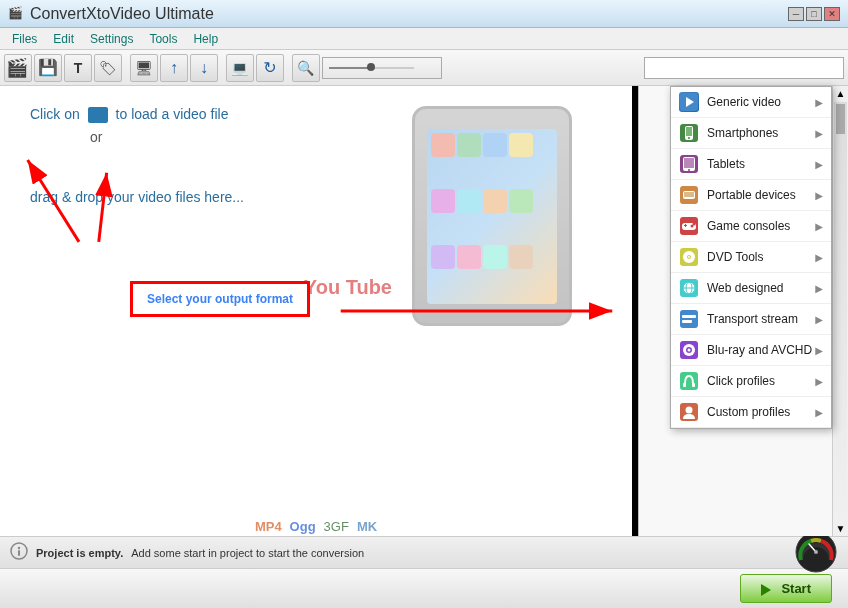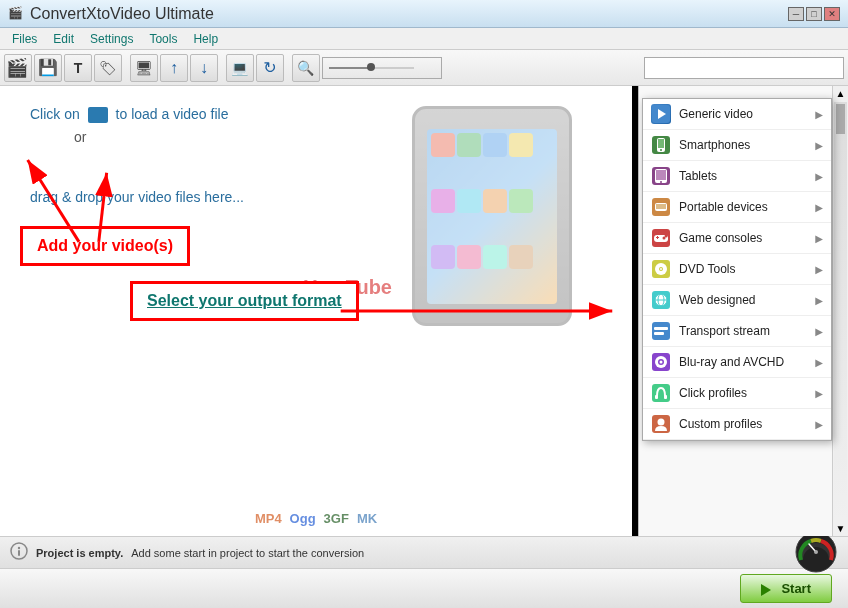--- a/index.html
+++ b/index.html
@@ -111,24 +111,23 @@
 
     .select-format-box {
       position: absolute;
       left: 130px;
       top: 195px;
       border: 3px solid red;
       padding: 8px 14px;
       background: white;
     }
     .select-format-text {
-      color: #0f766e;
-      font-size: 16px;
+      color: #3b82f6;
+      font-size: 12px;
       font-weight: bold;
-      text-decoration: underline;
     }
 
     
     .arrow-canvas {
       position: absolute;
       top: 0; left: 0;
       width: 100%; height: 100%;
       pointer-events: none;
     }
 
@@ -150,21 +149,21 @@
       padding: 4px; gap: 2px;
     }
     .app-icon {
       width: 24px; height: 24px;
       border-radius: 4px;
     }
 
     
     .format-logos {
       position: absolute;
-      bottom: 10px;
+      bottom: 2px;
       left: 50%;
       transform: translateX(-50%);
       display: flex; gap: 8px;
       align-items: center;
       opacity: 0.6;
     }
     .format-logo {
       font-size: 11px; font-weight: bold; color: #555;
     }
 
@@ -319,21 +318,21 @@
 <div class="main-area">
 
   <div class="content-area">
 
     <div class="drop-zone">
       <div class="line1">
         <span>Click on </span>
         <span style="display:inline-block; width:20px; height:16px; background:#2a7ab0; border-radius:2px; margin: 0 4px; vertical-align:middle;"></span>
         <span> to load a video file</span>
       </div>
-      <div class="line2" style="font-size:14px; color:#555; margin-left:44px; margin-bottom:6px;">or</div>
+      <div class="line2" style="font-size:14px; color:#555; margin-left:60px; margin-bottom:6px;">or</div>
       <div class="line3" style="font-size:14px; color:#2a6e9e;">drag &amp; drop your video files here...</div>
     </div>
 
     <div class="tablet-mock" style="opacity:0.35;">
       <div class="tablet-screen">
         <div class="app-icon" style="background:#e04020;"></div>
         <div class="app-icon" style="background:#20a040;"></div>
         <div class="app-icon" style="background:#2080e0;"></div>
         <div class="app-icon" style="background:#e0c020;"></div>
         <div class="app-icon" style="background:#c020c0;"></div>
@@ -347,27 +346,24 @@
       </div>
     </div>
 
     <div class="youtube-area">
       <span class="yt-logo">You Tube</span>
     </div>
 
     <div class="format-logos">
       <span class="format-logo" style="color:#cc4400; font-size:13px; font-weight:bold;">MP4</span>
       <span class="format-logo" style="color:#0044cc; font-size:13px; font-weight:bold;">Ogg</span>
-      <span class="format-logo" style="color:#004400; font-size:13px; font-weight:bold;">3GF</span>
+      <span class="format-logo" style="color:#004400; font-size:13px; font-weight:normal;">3GF</span>
       <span class="format-logo" style="color:#2266aa; font-size:13px; font-weight:bold;">MK</span>
     </div>
 
-    <div class="add-video-box">
-      <span class="add-video-text">Add your video(s)</span>
-    </div>
 
     <div class="select-format-box">
       <span class="select-format-text">Select your output format</span>
     </div>
 
     <svg class="arrow-canvas" viewBox="0 0 640 450" xmlns="http://www.w3.org/2000/svg">
 
       <defs>
         <marker id="arrowhead1" markerWidth="8" markerHeight="6" refX="8" refY="3" orient="auto">
           <polygon points="0 0, 8 3, 0 6" fill="red"></polygon>
@@ -389,21 +385,21 @@
   <div style="width:210px; position:relative; background:#f8f8f8; border-left:1px solid #bbb;">
 
     <div style="position:absolute; right:0; top:0; width:16px; height:100%; background:#f0f0f0; border-left:1px solid #ccc; display:flex; flex-direction:column;">
       <div style="padding:2px; text-align:center; font-size:10px; cursor:pointer;">▲</div>
       <div style="flex:1; background:linear-gradient(to bottom,#ddd,#f0f0f0); margin:1px;">
         <div style="height:30px; background:#aaa; margin:2px;"></div>
       </div>
       <div style="padding:2px; text-align:center; font-size:10px; cursor:pointer;">▼</div>
     </div>
 
-    <div class="dropdown-menu" style="width:190px; right:16px; top:0;margin-top:12px;">
+    <div class="dropdown-menu" style="width:162px; right:16px; top:0;">
 
       <div class="dropdown-item">
         <div class="item-icon ic-generic">
           <svg width="18" height="18" viewBox="0 0 18 18">
               <rect width="18" height="18" rx="3" fill="#4488cc"></rect>
               <polygon points="6,4 14,9 6,14" fill="white"></polygon>
             </svg>
         </div>
         <span class="item-label">Generic video</span>
         <span class="arrow">▶</span>

